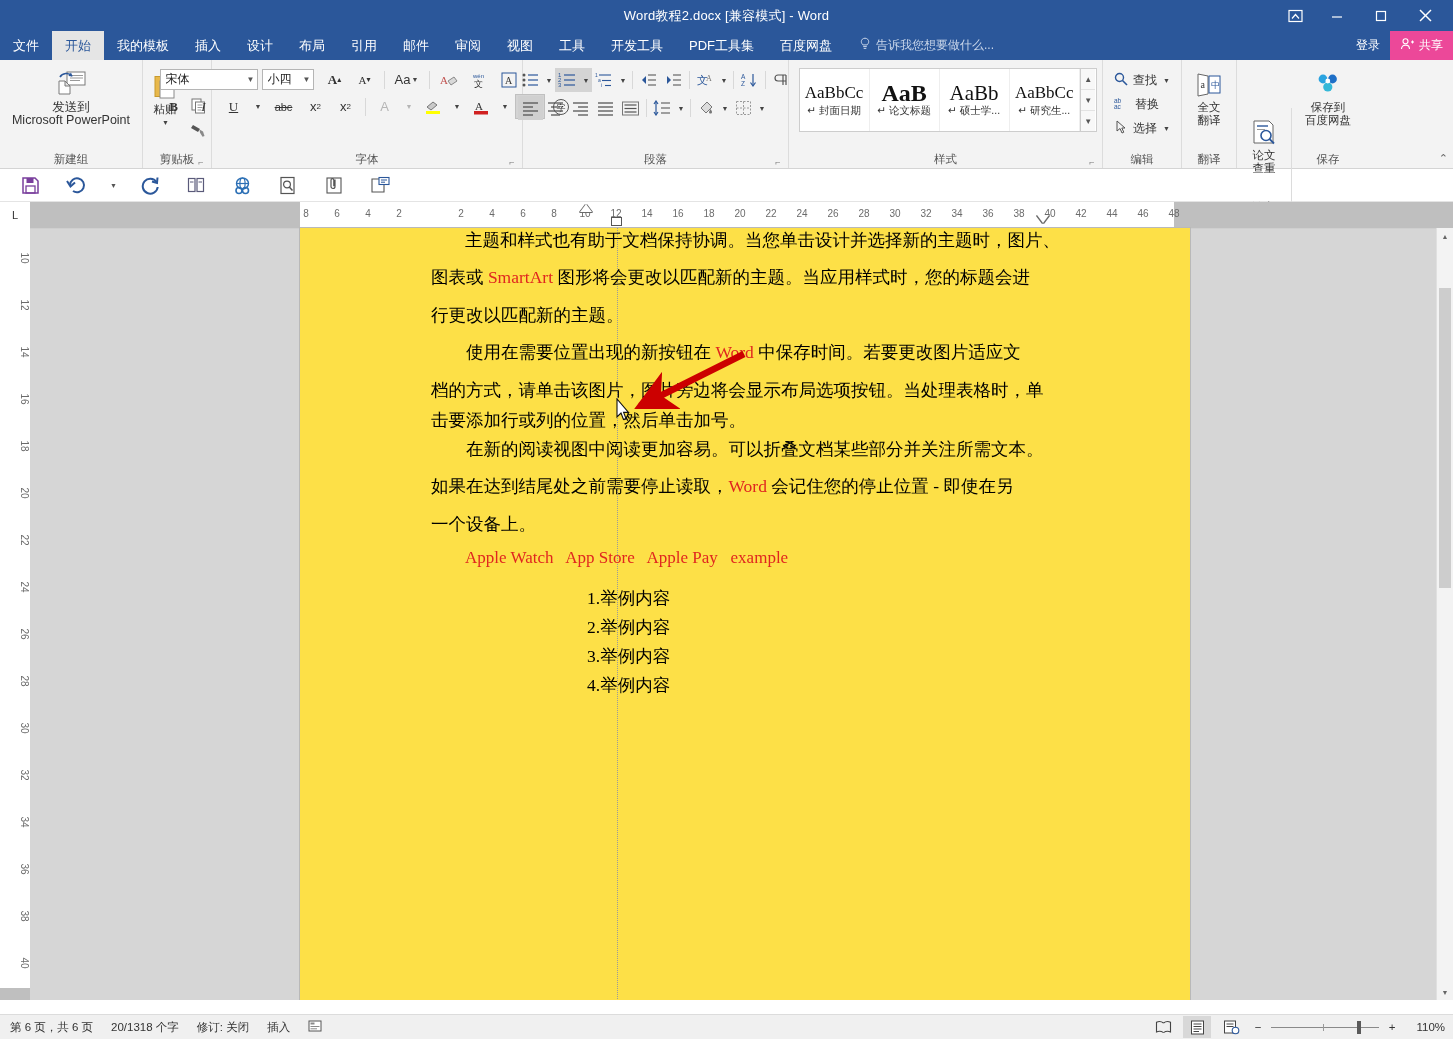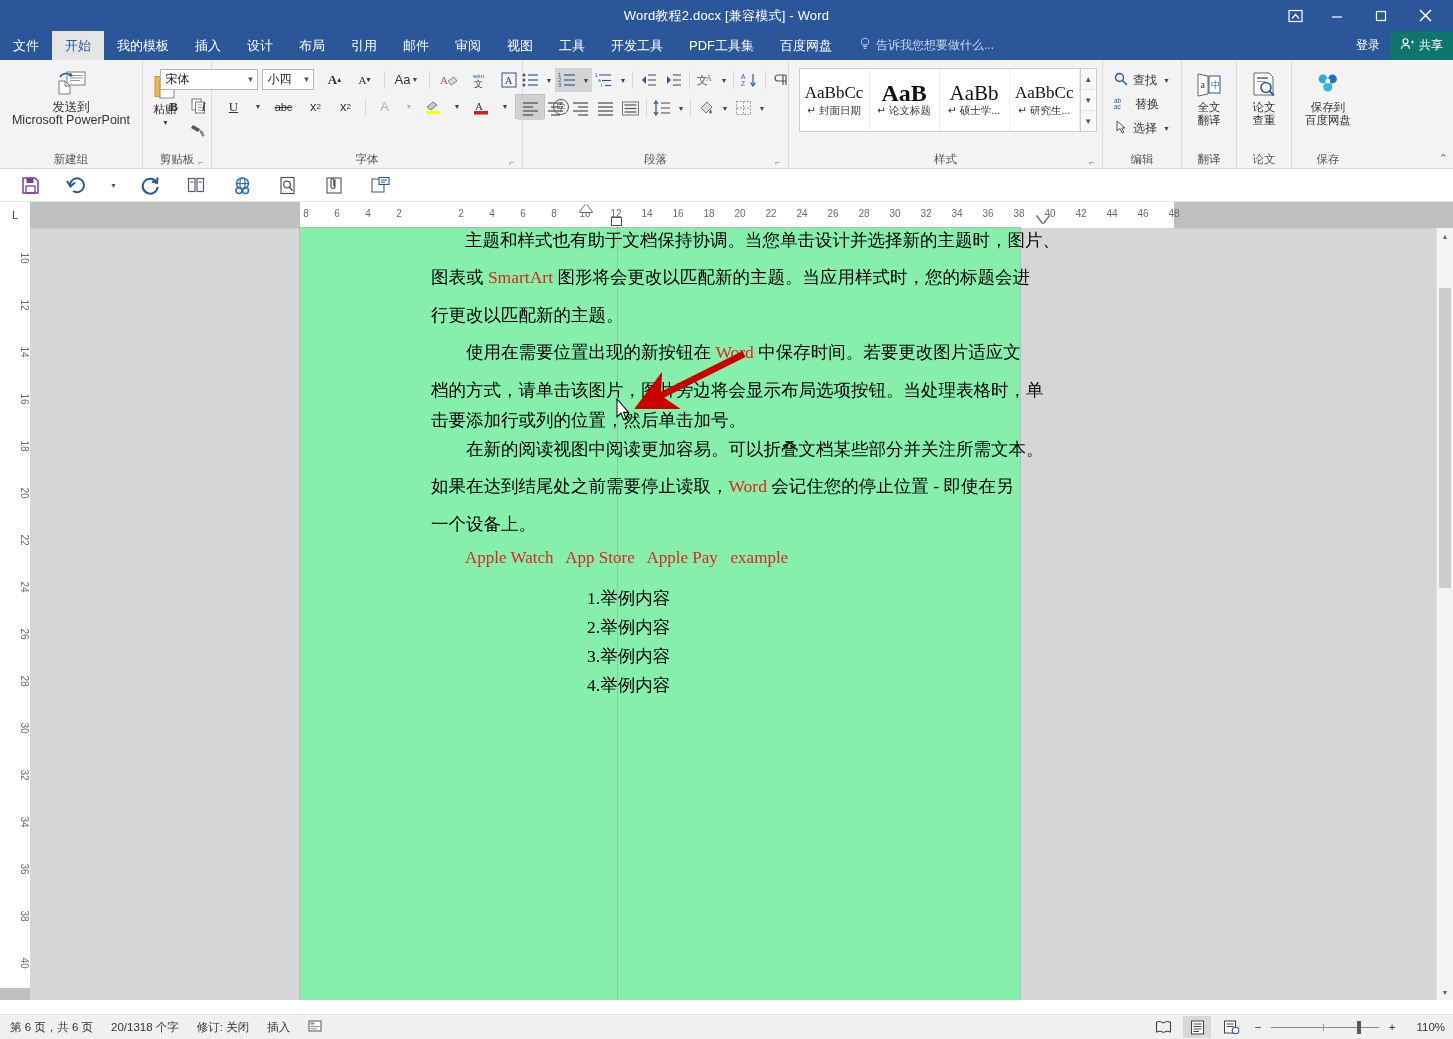--- a/index.html
+++ b/index.html
@@ -26,21 +26,21 @@
   .tabbar{position:relative;height:29px;background:#2b579a;display:flex;align-items:stretch;}
   .tab{
     padding:0 13px;display:flex;align-items:center;color:#fff;font-size:13px;
     cursor:default;white-space:nowrap;
   }
   .tab.active{background:#e5e5e5;color:#2b579a;}
   .tellme{display:flex;align-items:center;gap:5px;color:#c9d6ea;font-size:12px;margin-left:14px;}
   .bulb{display:inline-block;}
   .right-acct{position:absolute;right:0;top:0;height:29px;display:flex;align-items:center;color:#fff;font-size:12px;}
   .acct-item{padding:0 10px;display:flex;align-items:center;gap:4px;height:29px;}
-  .acct-item.share{background:#0f766e;}
+  .acct-item.share{background:#ec4899;}
 
   
   .ribbon{
     position:relative;height:108px;background:#f3f3f3;border-bottom:1px solid #d4d4d4;
     display:flex;align-items:stretch;
   }
   .group{position:relative;display:flex;flex-direction:column;align-items:center;justify-content:flex-start;
          border-right:1px solid #dcdcdc;height:100%;}
   .group-body{flex:1;display:flex;align-items:flex-start;padding-top:4px;}
   .group-label{
@@ -110,21 +110,21 @@
   .hruler .white{position:absolute;top:0;height:26px;background:#fff;}
   .tick{position:absolute;top:6px;font-size:10px;color:#6b6b6b;transform:translateX(-50%);}
   .vruler{position:absolute;left:0;top:26px;width:30px;bottom:0;background:#bfbfbf;}
   .vruler .white{position:absolute;left:0;width:30px;background:#fff;}
   .vtick{position:absolute;left:0;width:30px;text-align:center;font-size:10px;color:#6b6b6b;
          writing-mode:vertical-rl;transform:translateY(-50%);}
   .marker-hang{position:absolute;width:11px;height:9px;border:1px solid #555;background:#fff;box-sizing:border-box;}
   .marker-tri{position:absolute;width:0;height:0;border-left:6px solid transparent;border-right:6px solid transparent;border-bottom:8px solid #fff;}
   .marker-tri::after{content:"";}
 
-  .page{position:absolute;left:300px;top:26px;width:720px;height:795px;background:#86efac;box-shadow:0 0 0 1px #b9b9b9;}
+  .page{position:absolute;left:300px;top:26px;width:874px;height:795px;background:#fde047;box-shadow:0 0 0 1px #b9b9b9;padding-left:16px;}
   .textcol{position:absolute;left:0;top:0;right:0;padding:0;}
   .docline{
     font-family:"Liberation Serif","DejaVu Serif",serif;
     font-size:17.5px;color:#000;white-space:pre;
   }
   .red{color:#e0261f;}
   .center-dash{position:absolute;left:317px;top:0;bottom:0;width:0;border-left:1px dotted #9a9a9a;}
 
   .cursor-ibeam{position:absolute;}
 
@@ -652,21 +652,21 @@
               <text x="17" y="17" font-size="9" fill="#2b579a" font-family="'DejaVu Sans',sans-serif">中</text>
             </svg>
           </span>
           <span style="white-space:pre-line">全文
 翻译</span>
         </div>
       </div>
       <div class="group-label">翻译</div>
     </div>
 
-    <div class="group" style="width:54px;">
+    <div class="group" style="width:54px;margin-top:48px;">
       <div class="group-body">
         <div class="bigbtn" style="width:52px;">
           <span class="ic">
             <svg width="30" height="27" viewBox="0 0 30 27">
               <path d="M5 2 L20 2 L24 6 L24 24 L5 24 z" fill="#fff" stroke="#666"></path>
               <line x1="8" y1="7" x2="19" y2="7" stroke="#2b579a" stroke-width="1.4"></line>
               <line x1="8" y1="10.5" x2="16" y2="10.5" stroke="#999"></line>
               <circle cx="17" cy="16.5" r="5" fill="none" stroke="#2b579a" stroke-width="1.6"></circle>
               <line x1="20.5" y1="20" x2="25" y2="24.5" stroke="#2b579a" stroke-width="1.8"></line>
             </svg>

